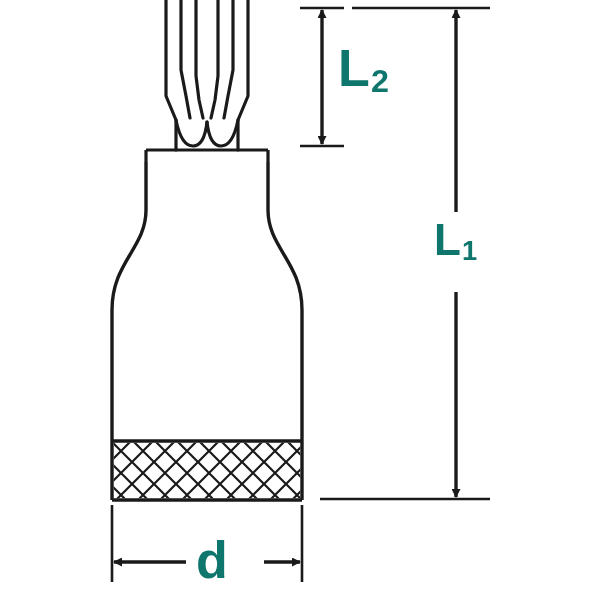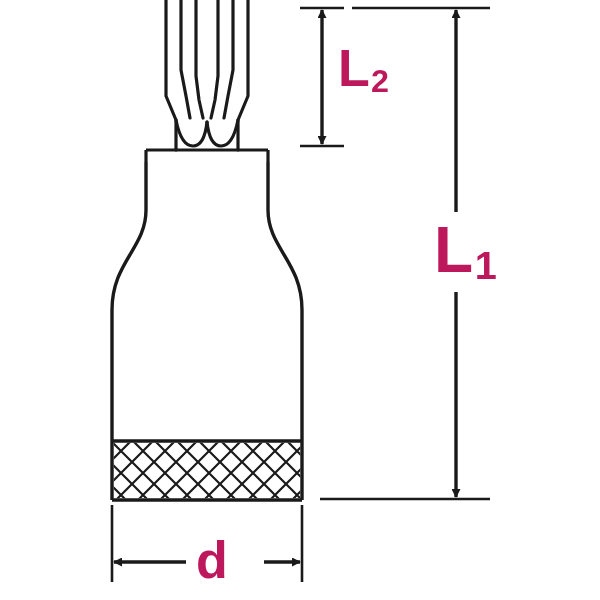--- a/index.html
+++ b/index.html
@@ -24,40 +24,40 @@
     left: 0;
     top: 0;
     width: 600px;
     height: 600px;
     display: block;
   }
   .dim-label {
     position: absolute;
     font-family: "Liberation Sans", sans-serif;
     font-weight: bold;
-    color: #be185d;
+    color: #0f766e;
     white-space: nowrap;
     line-height: 1;
   }
   .dim-label .sub {
     font-size: 0.62em;
     vertical-align: baseline;
     position: relative;
     top: 0.18em;
     margin-left: 0.04em;
   }
   #label-L2 {
     left: 338px;
     top: 42px;
     font-size: 52px;
   }
   #label-L1 {
     left: 434px;
     top: 218px;
-    font-size: 64px;
+    font-size: 44px;
   }
   #label-d {
     left: 196px;
     top: 534px;
     font-size: 52px;
   }
 </style>
 </head>
 <body>
 

